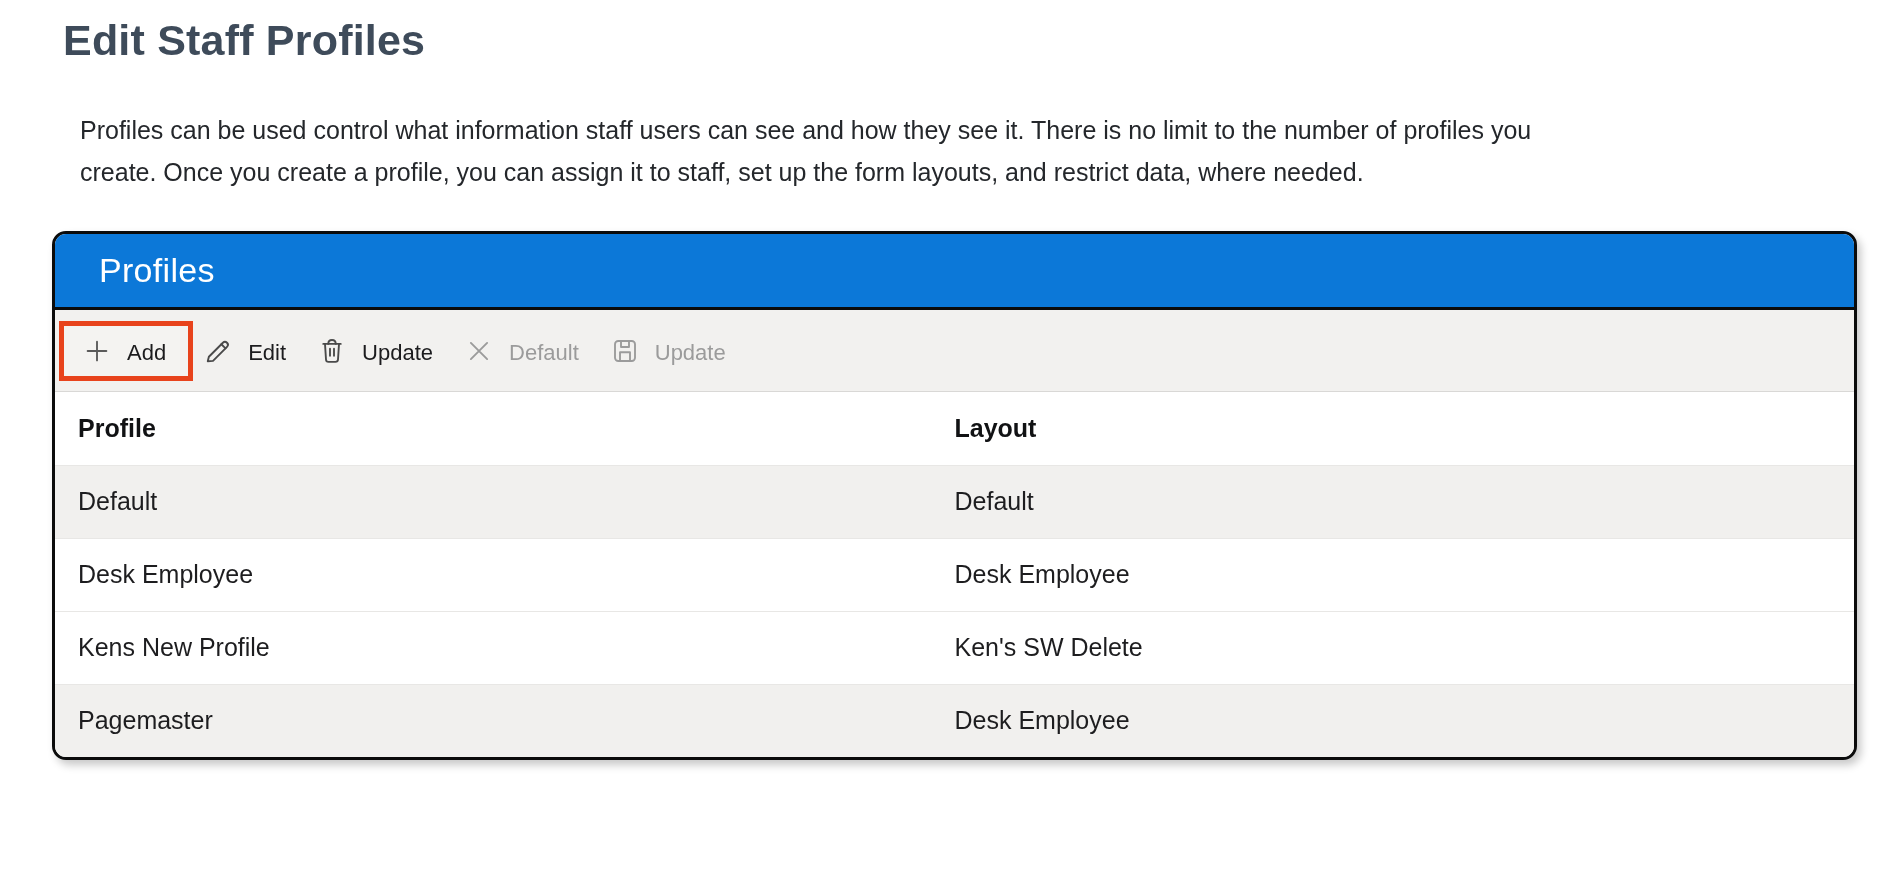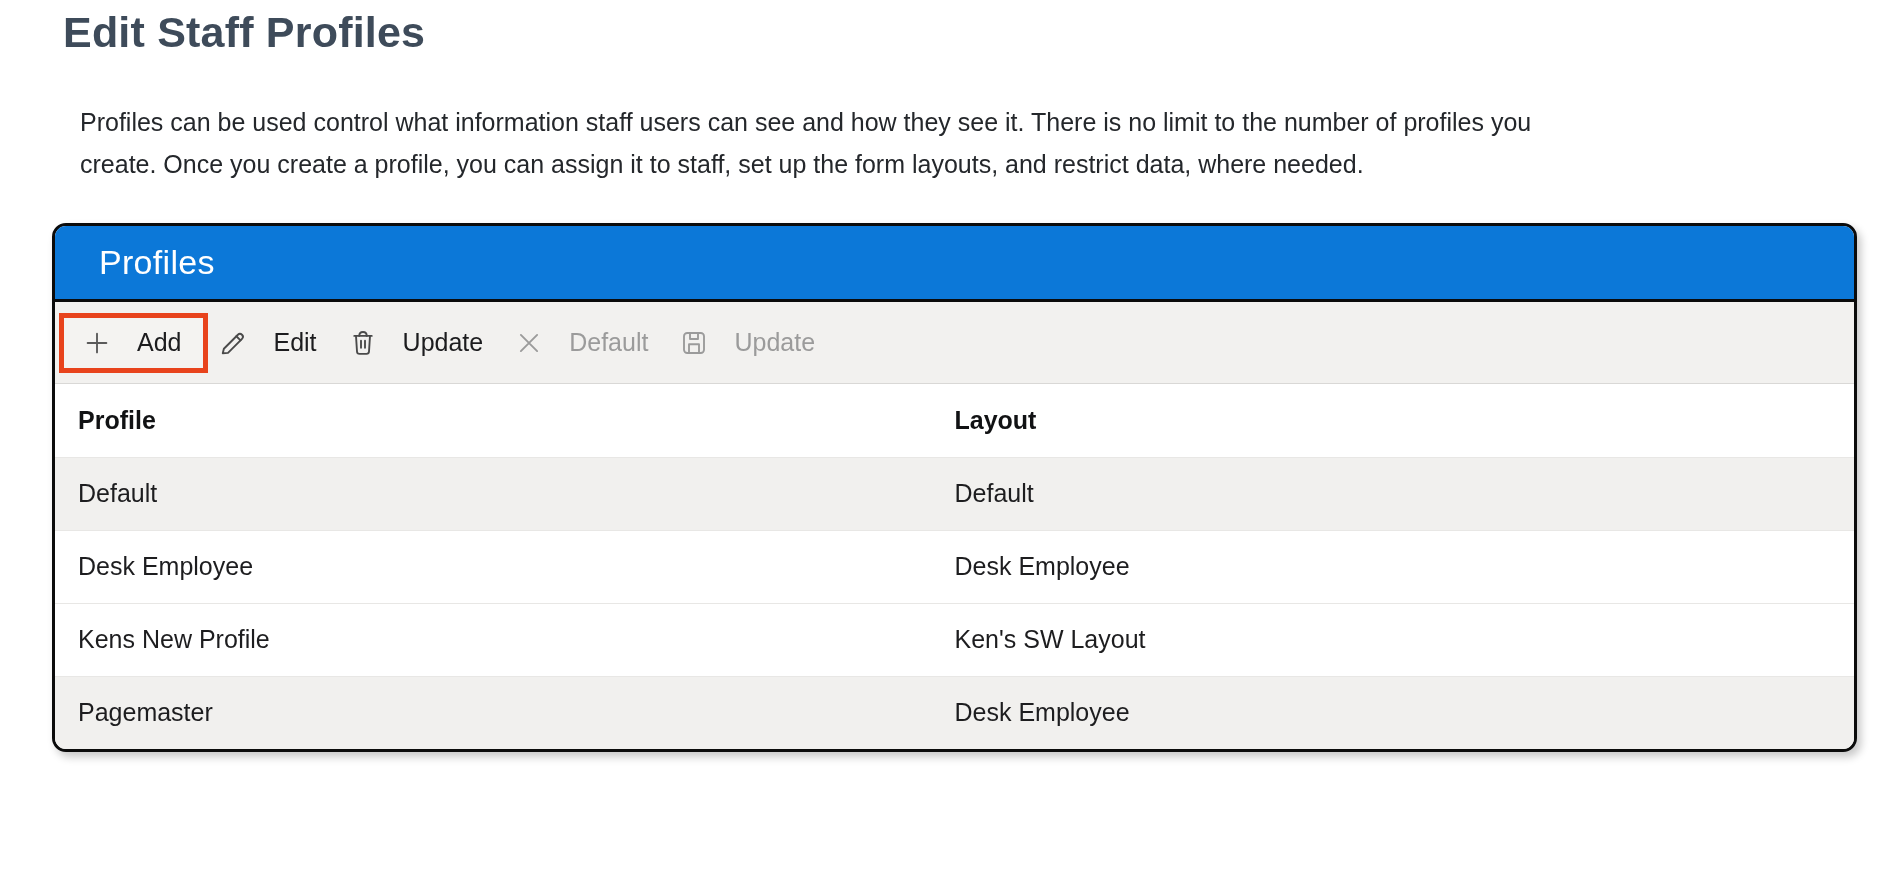--- a/index.html
+++ b/index.html
@@ -8,21 +8,21 @@
     padding: 0;
     background: #ffffff;
     font-family: "Liberation Sans", "DejaVu Sans", sans-serif;
     width: 1902px;
     height: 880px;
     overflow: hidden;
   }
 
   
   .page-title {
-    margin: 8px 0 0 63px;
+    margin: 16px 0 0 63px;
     font-size: 43px;
     font-weight: 700;
     color: #3e4b5a;
     letter-spacing: 0.2px;
   }
 
   
   .desc {
     margin: 44px 45px 0 80px;
     font-size: 25px;
@@ -61,27 +61,27 @@
   .toolbar {
     height: 82px;
     background: #f2f1ef;
     border-bottom: 1px solid #d9d8d6;
     display: flex;
     align-items: center;
     padding-left: 4px;
   }
   .tool-btn {
     display: flex;
-    align-items: flex-start;
-    gap: 25px;
+    align-items: flex-end;
+    gap: 15px;
     background: transparent;
     border: none;
     padding: 0;
     font-family: inherit;
-    font-size: 25px;
+    font-size: 22px;
     color: #1c1c1e;
     cursor: pointer;
   }
   .tool-btn .icon { display: flex; align-items: center; color: #4a4a4a; }
   .tool-btn .icon svg { width: 30px; height: 30px; }
   .tool-btn.disabled { color: #9b9b9b; cursor: default; }
   .tool-btn.disabled .icon { color: #9b9b9b; }
 
   .add-highlight {
     border: 5px solid #e8431c;
@@ -204,21 +204,21 @@
       <tr class="alt" data-name="table-row-default">
         <td data-name="cell-profile">Default</td>
         <td data-name="cell-layout">Default</td>
       </tr>
       <tr data-name="table-row-desk-employee">
         <td data-name="cell-profile">Desk Employee</td>
         <td data-name="cell-layout">Desk Employee</td>
       </tr>
       <tr data-name="table-row-kens-new-profile">
         <td data-name="cell-profile">Kens New Profile</td>
-        <td data-name="cell-layout">Ken's SW Layout</td>
+        <td data-name="cell-layout">Ken's SW Delete</td>
       </tr>
       <tr class="alt" data-name="table-row-pagemaster">
         <td data-name="cell-profile">Pagemaster</td>
         <td data-name="cell-layout">Desk Employee</td>
       </tr>
     </tbody>
   </table>
 
 </section>
 

